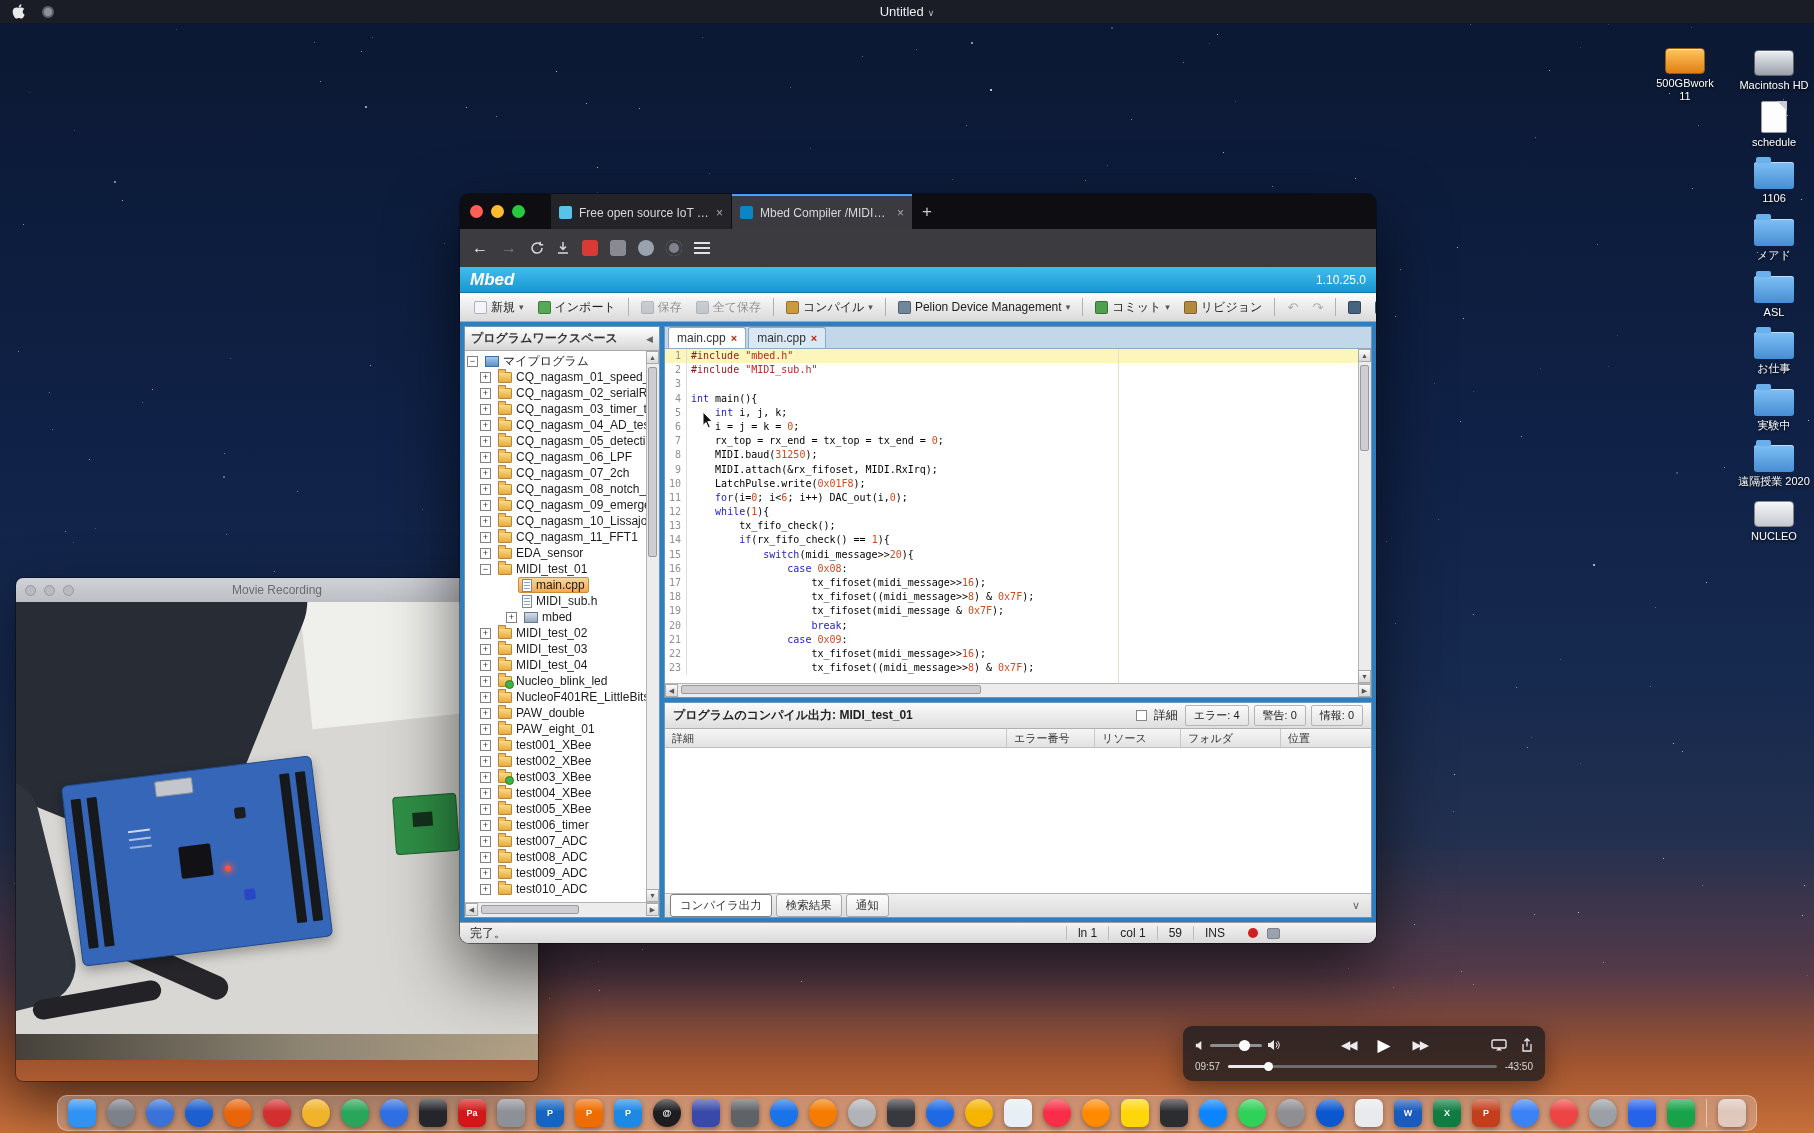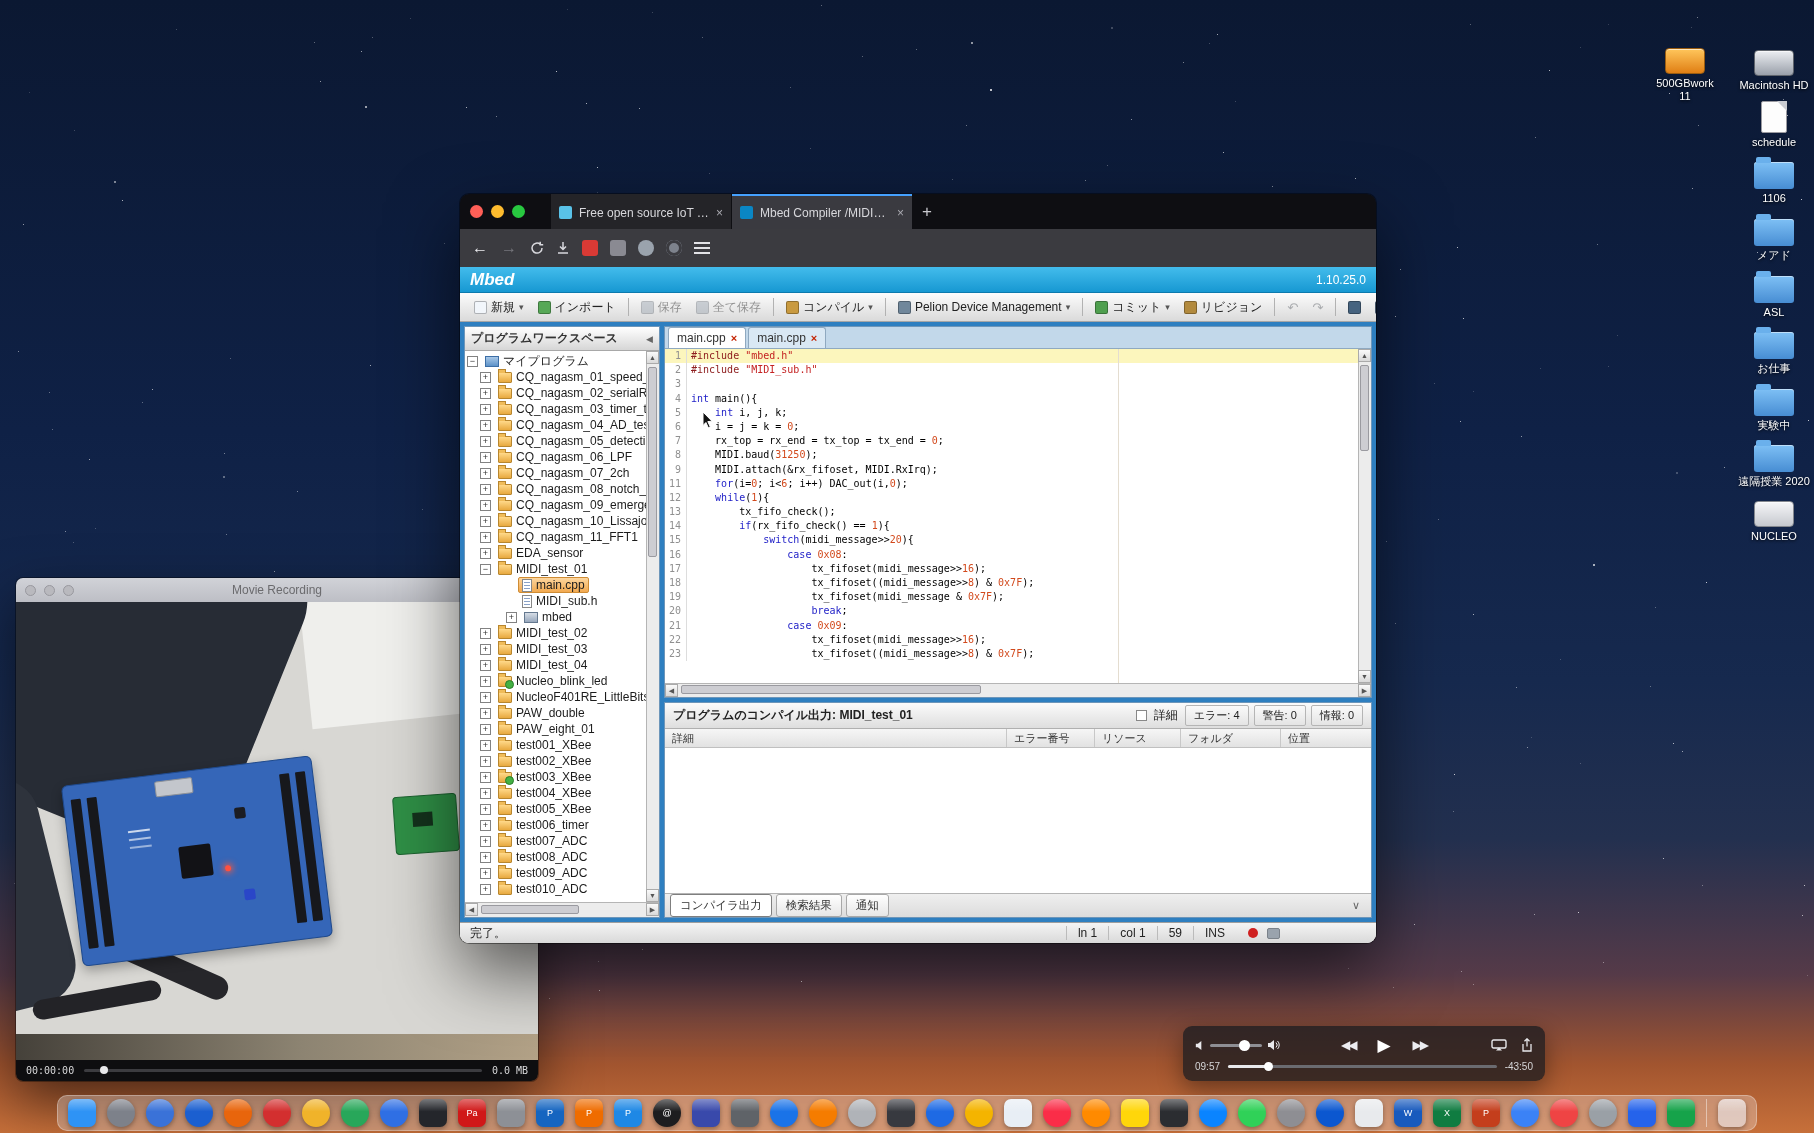--- a/index.html
+++ b/index.html
@@ -208,21 +208,21 @@
   .pl-row2{display:flex;align-items:center;gap:8px;height:16px;font-size:10px;color:#d6d6d8}
   .pp-track{flex:1;height:3px;background:#6b6b70;border-radius:2px;position:relative}
   #pp-fill{position:absolute;left:0;top:0;bottom:0;background:#e9e9ec;border-radius:2px}
   #pp-knob{position:absolute;top:-3px;width:9px;height:9px;border-radius:50%;background:#fff;margin-left:-4px}
 
   
   #dock{position:absolute;left:50%;transform:translateX(-50%);bottom:2px;height:36px;z-index:40;border-radius:10px;
     background:rgba(246,246,250,.30);border:1px solid rgba(255,255,255,.30);display:flex;align-items:center;
     padding:0 10px;gap:11px;backdrop-filter:blur(8px)}
   .dk{width:28px;height:28px;flex:none;display:flex;align-items:center;justify-content:center;
-    color:#fff;font-size:9px;font-weight:normal;box-shadow:0 2px 5px rgba(0,0,0,.35);
+    color:#fff;font-size:9px;font-weight:bold;box-shadow:0 2px 5px rgba(0,0,0,.35);
     background-image:linear-gradient(180deg,rgba(255,255,255,.38),rgba(255,255,255,0) 45%)}
   .dk.sq{border-radius:7px}
   .dk.ci{border-radius:50%}
   .dk-sep{width:1px;height:28px;background:rgba(255,255,255,.45);flex:none}
 </style>
 </head>
 <body>
 
 <div id="screen">
   <div id="stars">
@@ -471,20 +471,31 @@
       <i style="left: 320px; top: 644px; width: 1px; height: 1px; opacity: 0.98;"></i>
       <i style="left: 419px; top: 799px; width: 1px; height: 1px; opacity: 0.33;"></i>
       <i style="left: 1297px; top: 678px; width: 1px; height: 1px; opacity: 0.21;"></i>
       <i style="left: 843px; top: 894px; width: 1px; height: 1px; opacity: 0.67;"></i>
       <i style="left: 1051px; top: 554px; width: 1px; height: 1px; opacity: 0.7;"></i>
       <i style="left: 1676px; top: 472px; width: 2px; height: 2px; opacity: 0.3;"></i>
       <i style="left: 1783px; top: 99px; width: 1px; height: 1px; opacity: 0.61;"></i>
       <i style="left: 100px; top: 841px; width: 1px; height: 1px; opacity: 0.37;"></i>
     </div>
 
+  <div id="menubar">
+    <span class="apple">
+      <svg width="13" height="15" viewBox="0 0 14 16">
+          <path d="M11.5 8.3c0-2 1.6-3 1.7-3.1-1-1.4-2.4-1.6-2.9-1.6-1.2-.1-2.4.7-3 .7-.6 0-1.6-.7-2.6-.7-1.3 0-2.6.8-3.3 2-1.4 2.4-.4 6 1 8 .7 1 1.5 2 2.5 2 1 0 1.4-.6 2.6-.6 1.2 0 1.6.6 2.6.6s1.8-1 2.4-2c.8-1.1 1.1-2.2 1.1-2.3 0 0-2.1-.8-2.1-3zM9.4 2.8c.5-.7.9-1.6.8-2.5-.8 0-1.7.5-2.3 1.2-.5.6-.9 1.5-.8 2.4.9.1 1.8-.4 2.3-1.1z" fill="#e9e9ec"></path>
+        </svg>
+    </span>
+    <span class="rec-dot"></span>
+    <div class="mb-title">
+      <span>Untitled</span><span class="chev">∨</span>
+    </div>
+  </div>
 
   <div id="desk-a">
       <div class="dicon">
         <span class="dglyph drive-orange"></span>
         <div class="dlbl">500GBwork 11</div>
       </div>
     </div>
   <div id="desk-b">
       <div class="dicon">
         <span class="dglyph drive"></span>
@@ -548,27 +559,20 @@
           <span class="usb"></span>
           <span class="led"></span>
         <span class="btn1"></span>
           <span class="btn2"></span>
           <span class="silk"></span>
       </div>
       <div class="pcb-green">
           <i></i>
         </div>
       <span class="v-floor"></span>
-    </div>
-    <div class="qt-bar">
-      <span>00:00:00</span>
-      <span class="qt-track">
-          <i id="qt-knob" style="left: 4%;"></i>
-        </span>
-      <span>0.0 MB</span>
     </div>
   </div>
 
   <div id="bwin">
     <div class="tabbar">
       <span class="lights">
         <span class="light l-red"></span>
         <span class="light l-yel"></span>
         <span class="light l-grn"></span>
       </span>
@@ -1020,20 +1024,24 @@
                     </div>
                     <div class="cl">
                       <span class="ln">8</span>
                       <span class="ct"><span class="sy-p">    MIDI.baud(</span><span class="sy-n">31250</span><span class="sy-p">);</span></span>
                     </div>
                     <div class="cl">
                       <span class="ln">9</span>
                       <span class="ct"><span class="sy-p">    MIDI.attach(&amp;rx_fifoset, MIDI.RxIrq);</span></span>
                     </div>
                     <div class="cl">
+                      <span class="ln">10</span>
+                      <span class="ct"><span class="sy-p">    LatchPulse.write(</span><span class="sy-n">0x01F8</span><span class="sy-p">);</span></span>
+                    </div>
+                    <div class="cl">
                       <span class="ln">11</span>
                       <span class="ct"><span class="sy-p">    </span><span class="sy-k">for</span><span class="sy-p">(i=</span><span class="sy-n">0</span><span class="sy-p">; i&lt;</span><span class="sy-n">6</span><span class="sy-p">; i++) DAC_out(i,</span><span class="sy-n">0</span><span class="sy-p">);</span></span>
                     </div>
                     <div class="cl">
                       <span class="ln">12</span>
                       <span class="ct"><span class="sy-p">    </span><span class="sy-k">while</span><span class="sy-p">(</span><span class="sy-n">1</span><span class="sy-p">){</span></span>
                     </div>
                     <div class="cl">
                       <span class="ln">13</span>
                       <span class="ct"><span class="sy-p">        tx_fifo_check();</span></span>

